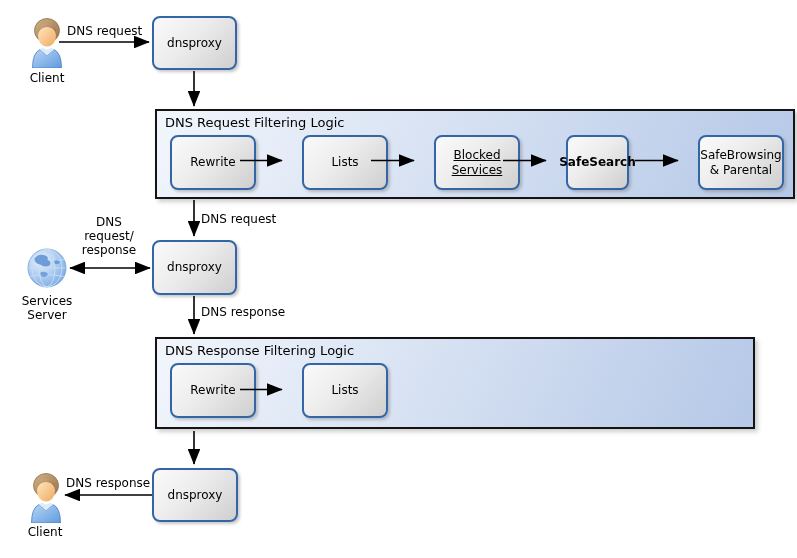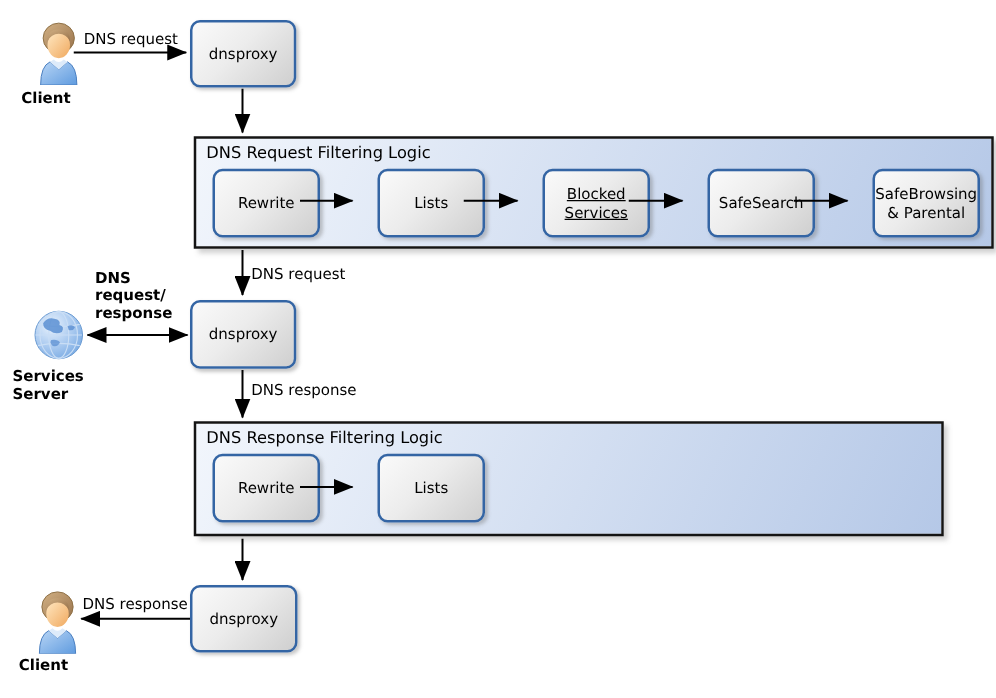--- a/index.html
+++ b/index.html
@@ -21,21 +21,21 @@
   .fcontainer{
     position:absolute;
     background:linear-gradient(115deg,var(--container-fill-start,#f2f6fc) 0%,var(--container-fill-end,#b5c8e7) 100%);
     border:2px solid var(--container-border,#141414);
     box-shadow:3px 3px 4px rgba(120,120,120,.35);
     box-sizing:border-box;
     margin-left:15px;
   }
   .fcontainer-title{position:absolute;left:8px;top:4px;font-size:13px;white-space:nowrap;}
   .lbl{position:absolute;font-size:12px;white-space:nowrap;}
-  .lbl-center{text-align:left;white-space:normal;line-height:14px;font-weight:bold;}
+  .lbl-center{text-align:center;white-space:normal;line-height:14px;}
   .icon{position:absolute;}
   #edges{position:absolute;left:0;top:0;pointer-events:none;}
 </style>
 </head>
 <body>
 
 <div class="canvas">
 
   <svg class="icon" style="left:27px;top:16px;" width="40" height="52" viewBox="0 0 40 52">
     <defs>
@@ -70,21 +70,21 @@
     <div class="fcontainer-title">DNS Request Filtering Logic</div>
     <div class="node step" style="left:13px;top:24px;width:86px;height:55px;">
       <span>Rewrite</span>
     </div>
     <div class="node step" style="left:145px;top:24px;width:86px;height:55px;">
       <span>Lists</span>
     </div>
     <div class="node step" style="left:277px;top:24px;width:86px;height:55px;text-decoration:underline;">
       <span>Blocked Services</span>
     </div>
-    <div class="node step" style="left:409px;top:24px;width:86px;height:55px;">
+    <div class="node step" style="left:409px;top:24px;width:63px;height:55px;font-weight:bold;">
       <span>SafeSearch</span>
     </div>
     <div class="node step" style="left:541px;top:24px;width:86px;height:55px;justify-content:flex-end;">
       <span>SafeBrowsing &amp; Parental</span>
     </div>
   </div>
 
   <div class="lbl" style="left:201px;top:212px;">DNS request</div>
 
   <div class="node" style="left:152px;top:240px;width:85px;height:55px;">

